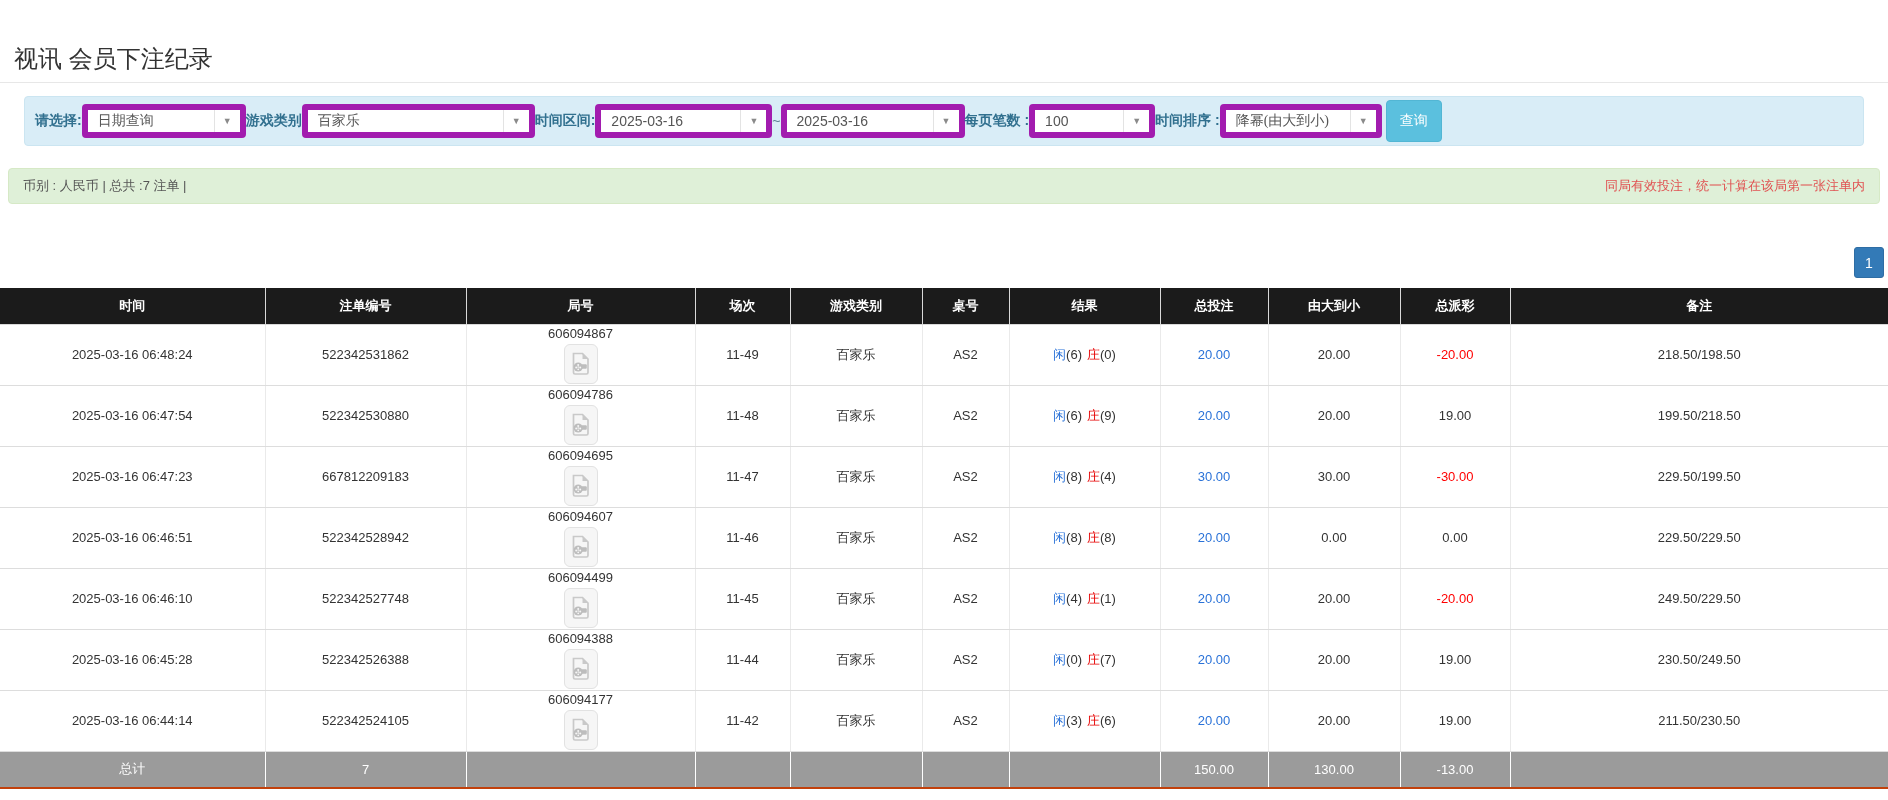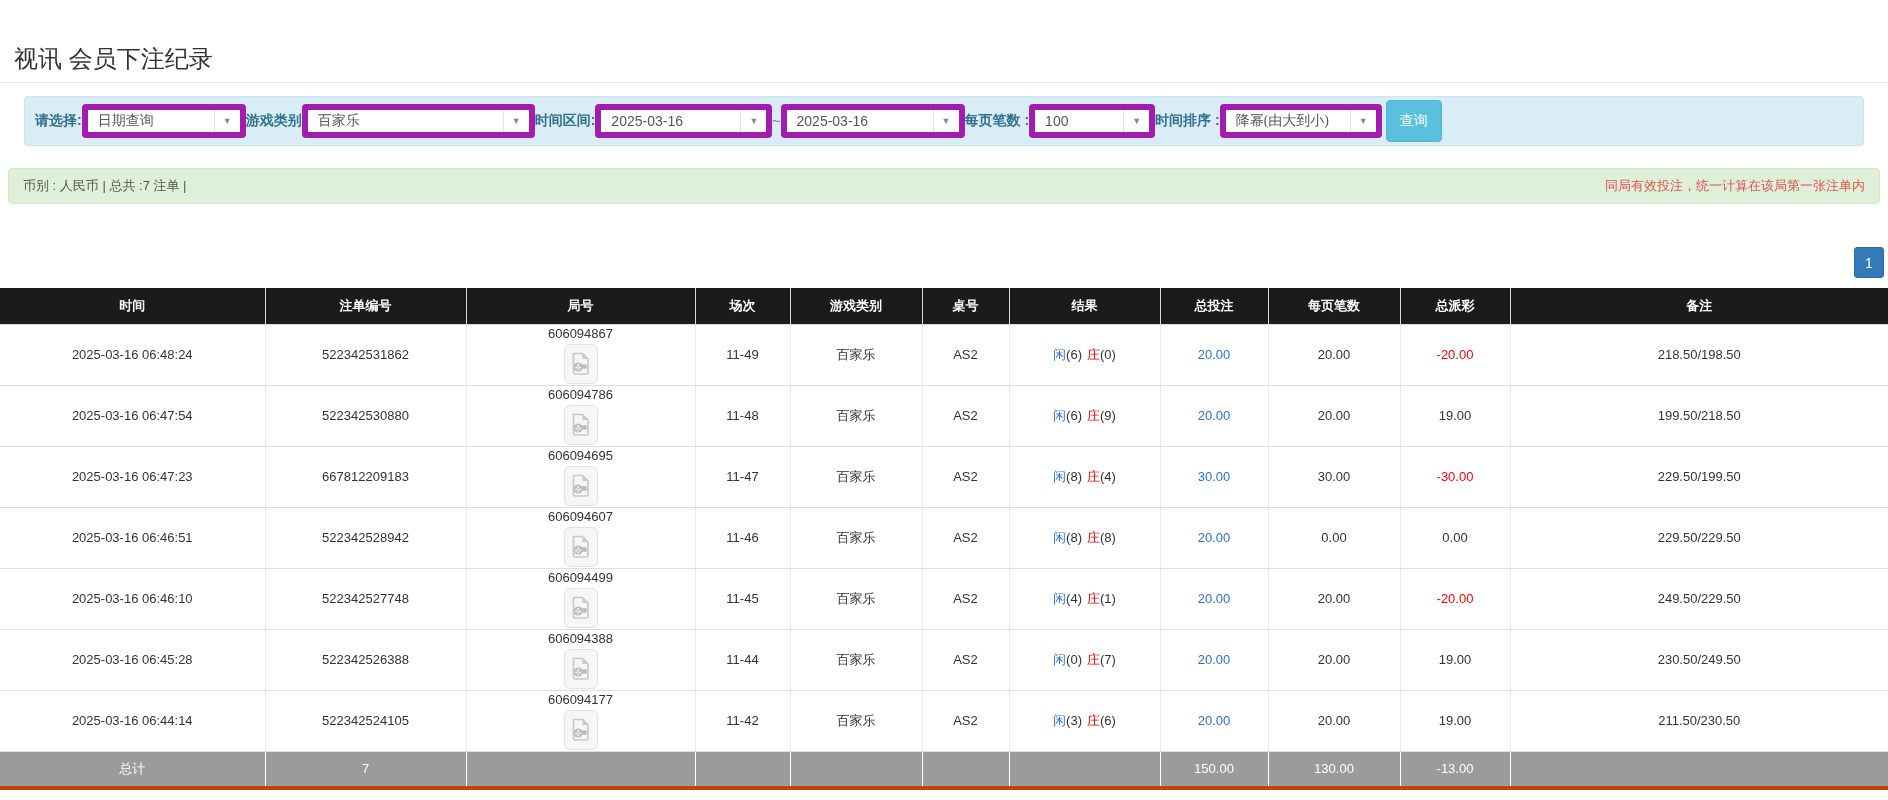--- a/index.html
+++ b/index.html
@@ -67,21 +67,21 @@
   tbody tr.data td {
     height: 54px; text-align: center; background: #fff;
     border-right: 1px solid #eaeaea; border-bottom: 1px solid #ddd;
     overflow: hidden; white-space: nowrap;
   }
   tbody tr.data td:last-child { border-right: none; }
   tr.sum-row td {
     height: 37px; text-align: center; background: #9b9b9b; color: #fff;
     border-right: 1px solid #fff; border-bottom: 1px solid #fff;
   }
-  tr.sum-row:last-child td { border-bottom: 4px solid #c2410c; }
+  tr.sum-row:last-child td { border-bottom: 2px solid #c2410c; }
   tr.sum-row td:last-child { border-right: none; }
   .c-blue { color: #2a72d8; }
   .c-red  { color: #e60000; }
   .b-gap  { margin-left: 5px; }
   .link-blue { color: #2a72d8; cursor: pointer; }
   .neg { color: #f00; }
   .round-wrap { display: flex; align-items: center; justify-content: center; gap: 3px; flex-direction: column; }
   .video-btn {
     width: 34px; height: 40px; background: #f6f6f6; border: 1px solid #e2e2e2;
     border-radius: 6px; display: inline-flex; align-items: center; justify-content: center;
@@ -160,21 +160,21 @@
   <thead>
     <tr>
       <th>时间</th>
       <th>注单编号</th>
       <th>局号</th>
       <th>场次</th>
       <th>游戏类别</th>
       <th>桌号</th>
       <th>结果</th>
       <th>总投注</th>
-      <th>每页笔数</th>
+      <th>由大到小</th>
       <th>总派彩</th>
       <th>备注</th>
     </tr>
   </thead>
   <tbody>
 
   <tr class="data">
     <td>2025-03-16 06:48:24</td>
     <td>522342531862</td>
     <td>

